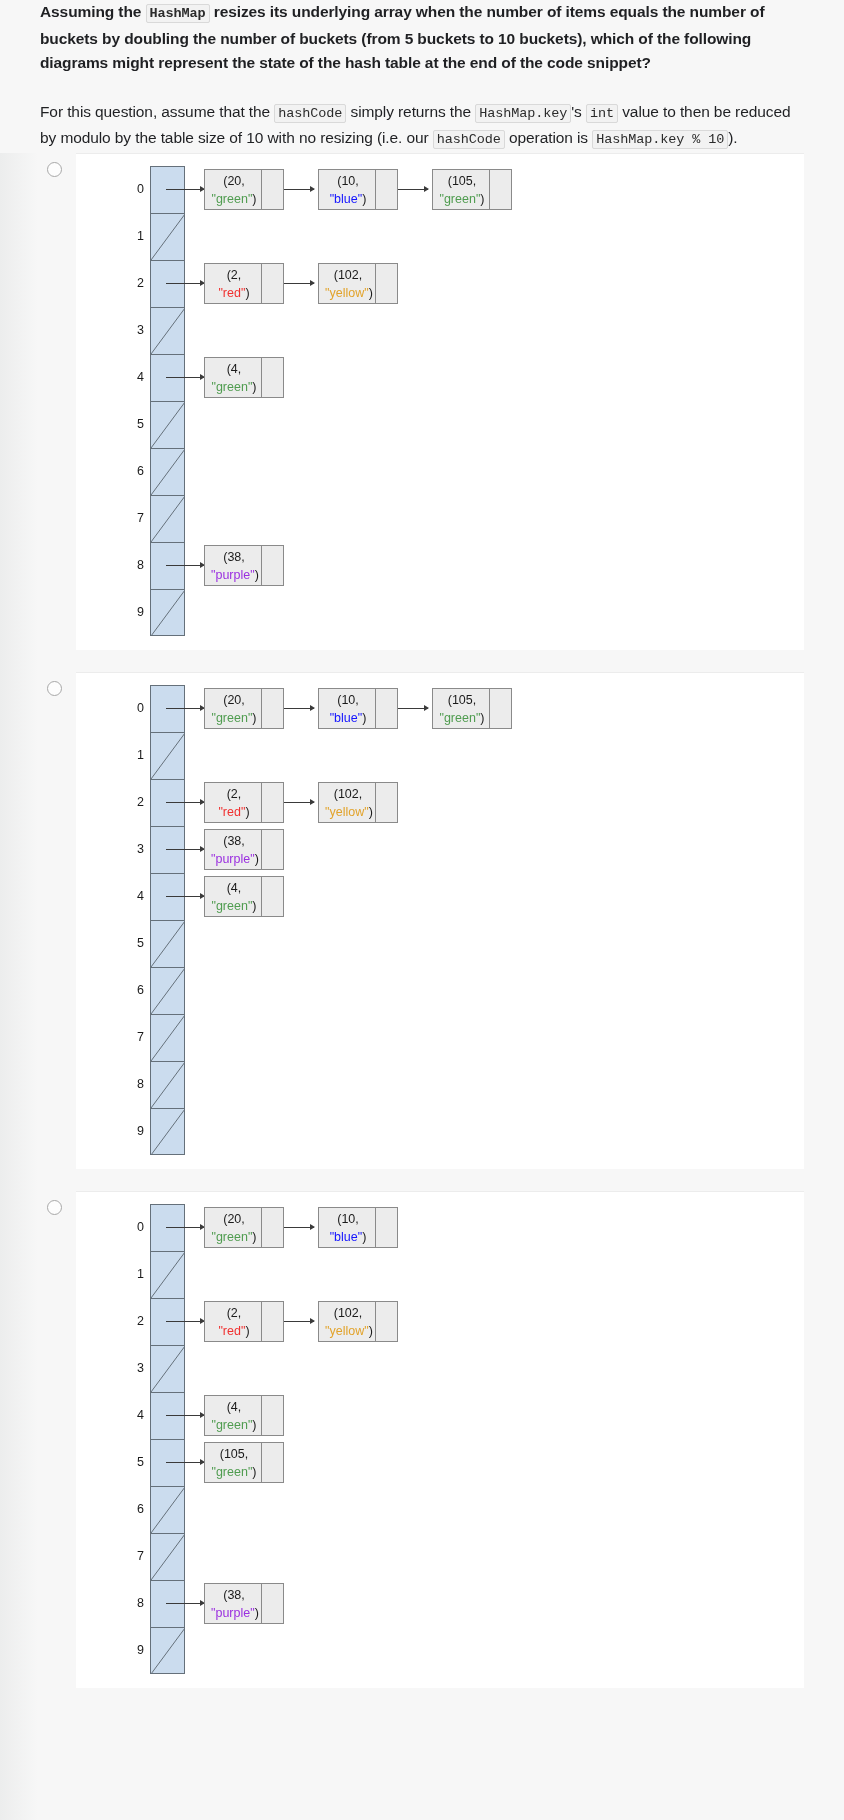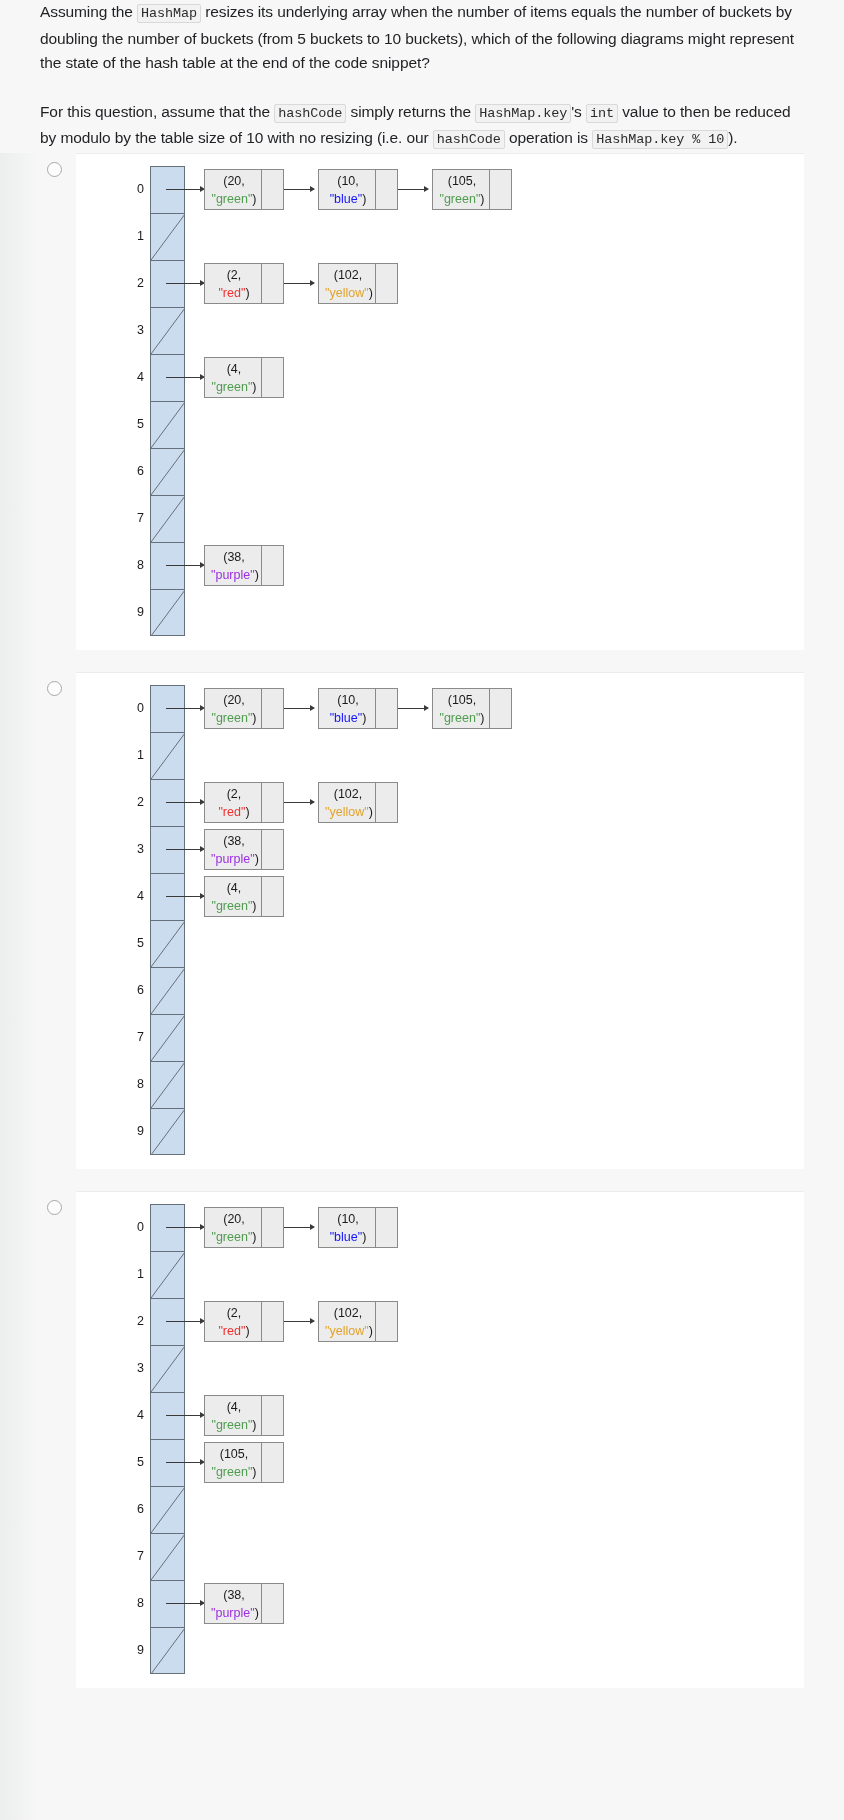--- a/index.html
+++ b/index.html
@@ -22,21 +22,21 @@
     padding: 0px 40px 0px 40px;
     background: #f7f7f7;
   }
   .prompt p {
     margin: 0 0 0 0;
     font-size: 15.5px;
     line-height: 24.5px;
     color: #1f2023;
     letter-spacing: -0.1px;
   }
-  .prompt p.p1 { padding-top: 0px; }
+  .prompt p.p1 { padding-top: 0px; font-weight: bold; }
   .prompt p.p2 { padding-top: 24px; }
   code.inline {
     font-family: "Liberation Mono", "DejaVu Sans Mono", monospace;
     font-size: 13.5px;
     background: #f2f2f2;
     border: 1px solid #d9d9d9;
     border-radius: 2px;
     padding: 1px 3px;
     color: #2b2b2b;
     white-space: pre;

